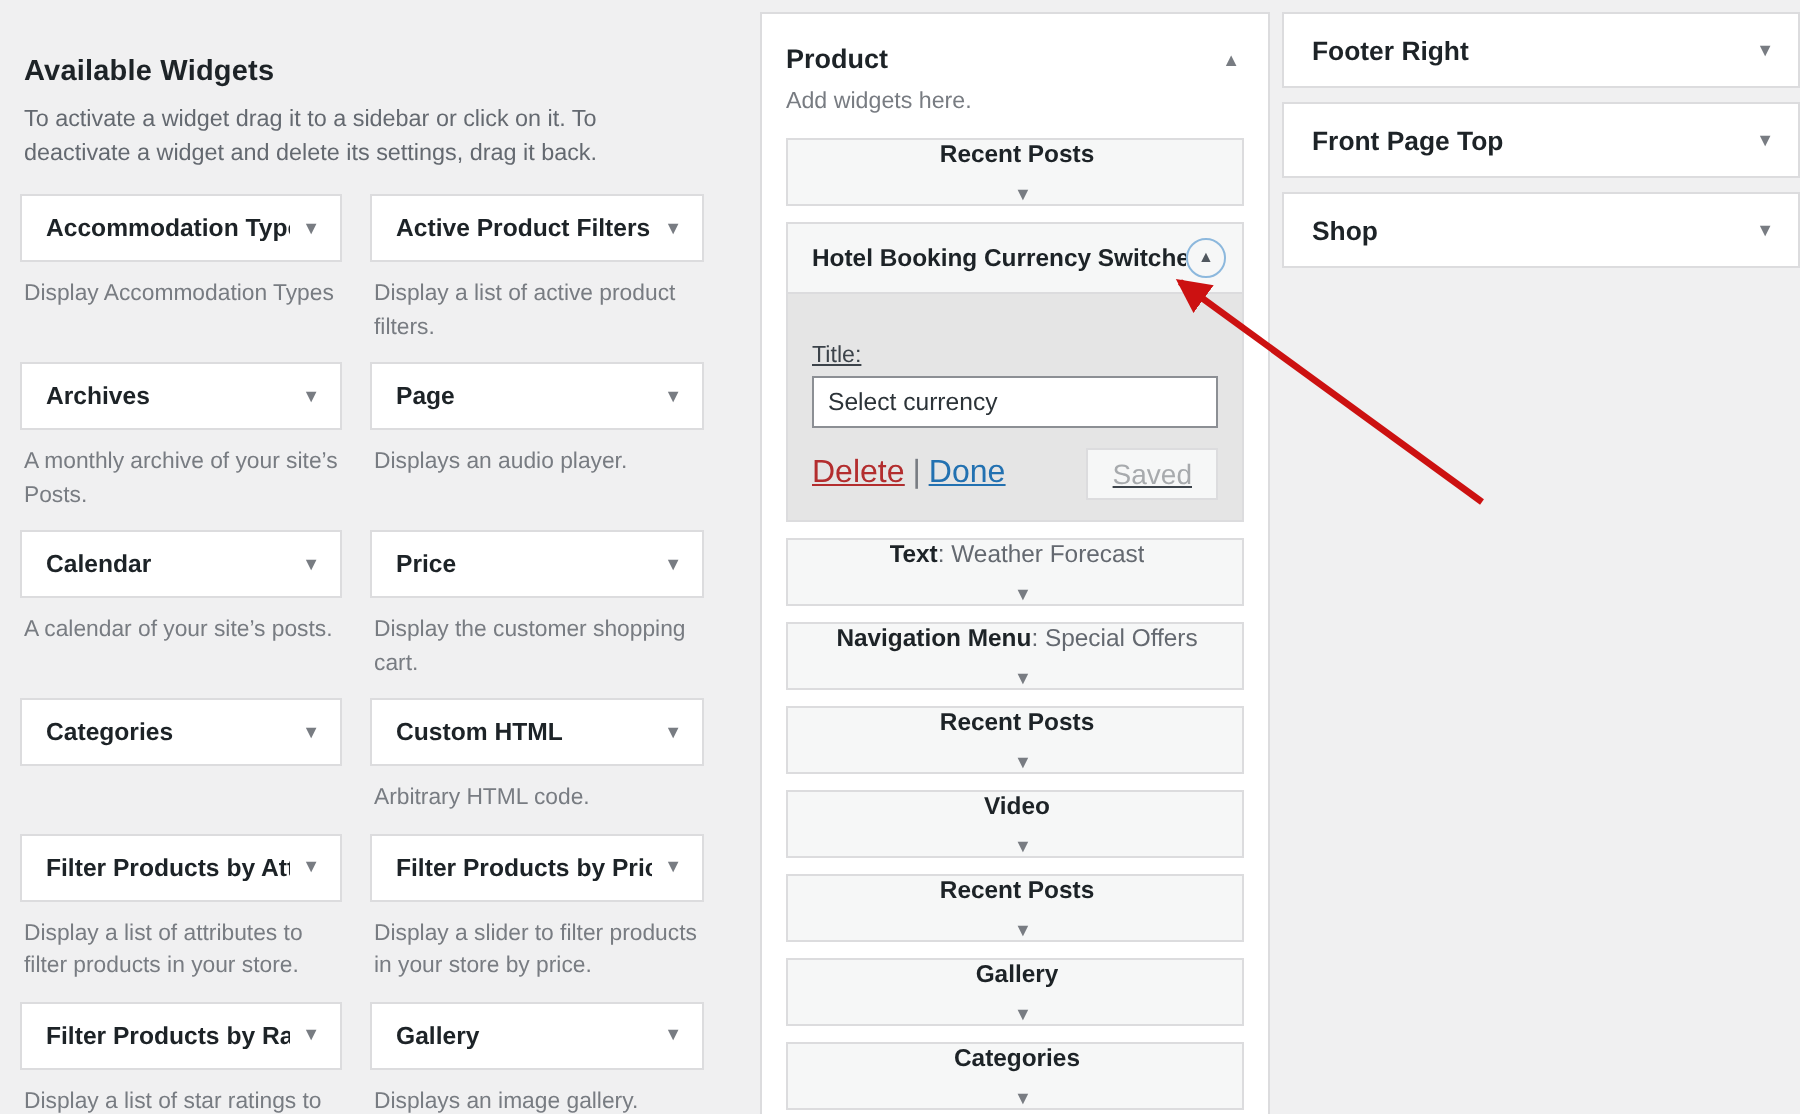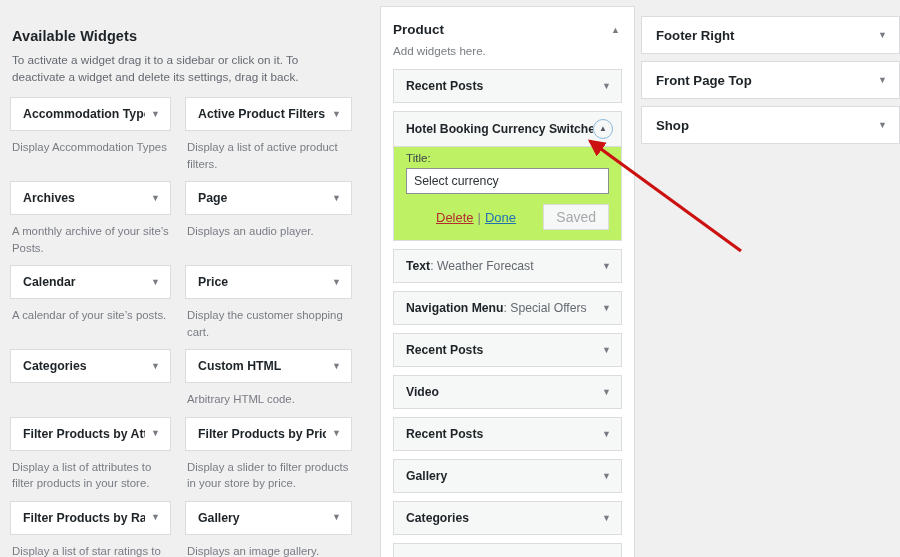--- a/index.html
+++ b/index.html
@@ -59,21 +59,21 @@
     margin: 0; line-height: 18px;
   }
   .sb-toggle-top {
     color: #787c82; font-size: 9px; line-height: 14px; padding: 2px 2px 0 0;
   }
   .sb-sub { font-size: 11.6px; color: #787c82; margin: 5px 0 12px 0; }
 
   .sw {
     background: #f6f7f7; border: 1px solid #dcdcde;
     min-height: 34px; display: flex; align-items: center;
-    padding: 0 10px 0 12px; margin-bottom: 8px;
+    padding: 0 10px 0 12px; margin-bottom: 8px; flex-direction: column;
   }
   .sw .sw-label {
     flex: 1; font-size: 12.2px; color: #1d2327;
     white-space: nowrap; overflow: hidden; text-overflow: clip;
   }
   .sw .sw-label b { font-weight: bold; }
   .sw .sw-label .inst { color: #646970; font-weight: normal; }
 
   
   .sw-open { display: block; padding: 0; margin-bottom: 8px;
@@ -83,40 +83,40 @@
     padding: 0 8px 0 12px;
   }
   .sw-open-head .sw-label { flex: 1; font-size: 12.2px; color: #1d2327;
     white-space: nowrap; overflow: hidden; }
   .circle-toggle {
     width: 20px; height: 20px; border-radius: 50%;
     border: 1px solid #8cb8dd; background: #f6f7f7;
     display: flex; align-items: center; justify-content: center;
     color: #50575e; font-size: 8px; line-height: 1; flex: none;
   }
-  .sw-body { background: #bef264; border-top: 1px solid #dcdcde; padding: 4px 12px 10px 12px; }
+  .sw-body { background: #e5e5e5; border-top: 1px solid #dcdcde; padding: 24px 12px 10px 12px; text-decoration: underline; }
   .fld-label { font-size: 11.6px; color: #3c434a; margin-bottom: 4px; }
   .fld-input {
     width: 100%; height: 26px; border: 1px solid #8c8f94; background: #fff;
     font-size: 12.3px; color: #2c3338; padding: 0 7px;
     font-family: "Liberation Sans", sans-serif;
   }
   .sw-actions { display: flex; align-items: center; margin-top: 10px; }
-  .sw-actions .links { flex: 1; font-size: 13px; margin-left: 30px; }
+  .sw-actions .links { flex: 1; font-size: 16px; }
   .lnk-delete { color: #b32d2e; text-decoration: underline; }
   .lnk-sep { color: #787c82; padding: 0 4px; }
   .lnk-done { color: #2271b1; text-decoration: underline; }
   .btn-saved {
     background: #f6f7f7; border: 1px solid #dcdcde; color: #a7aaad;
     font-size: 14px; padding: 4px 12px; line-height: 16px;
     font-family: "Liberation Sans", sans-serif;
   }
 
   
-  .right-col { position: absolute; left: 641px; top: 16px; width: 259px; }
+  .right-col { position: absolute; left: 641px; top: 6px; width: 259px; }
   .rpanel {
     background: #fff; border: 1px solid #dcdcde;
     height: 38px; display: flex; align-items: center;
     padding: 0 12px 0 14px; margin-bottom: 7px;
   }
   .rpanel .rname { flex: 1; font-size: 13.2px; font-weight: bold; color: #1d2327; }
 
   
   .arrow-layer { position: absolute; left: 0; top: 0; width: 900px; height: 557px;
                  pointer-events: none; }

